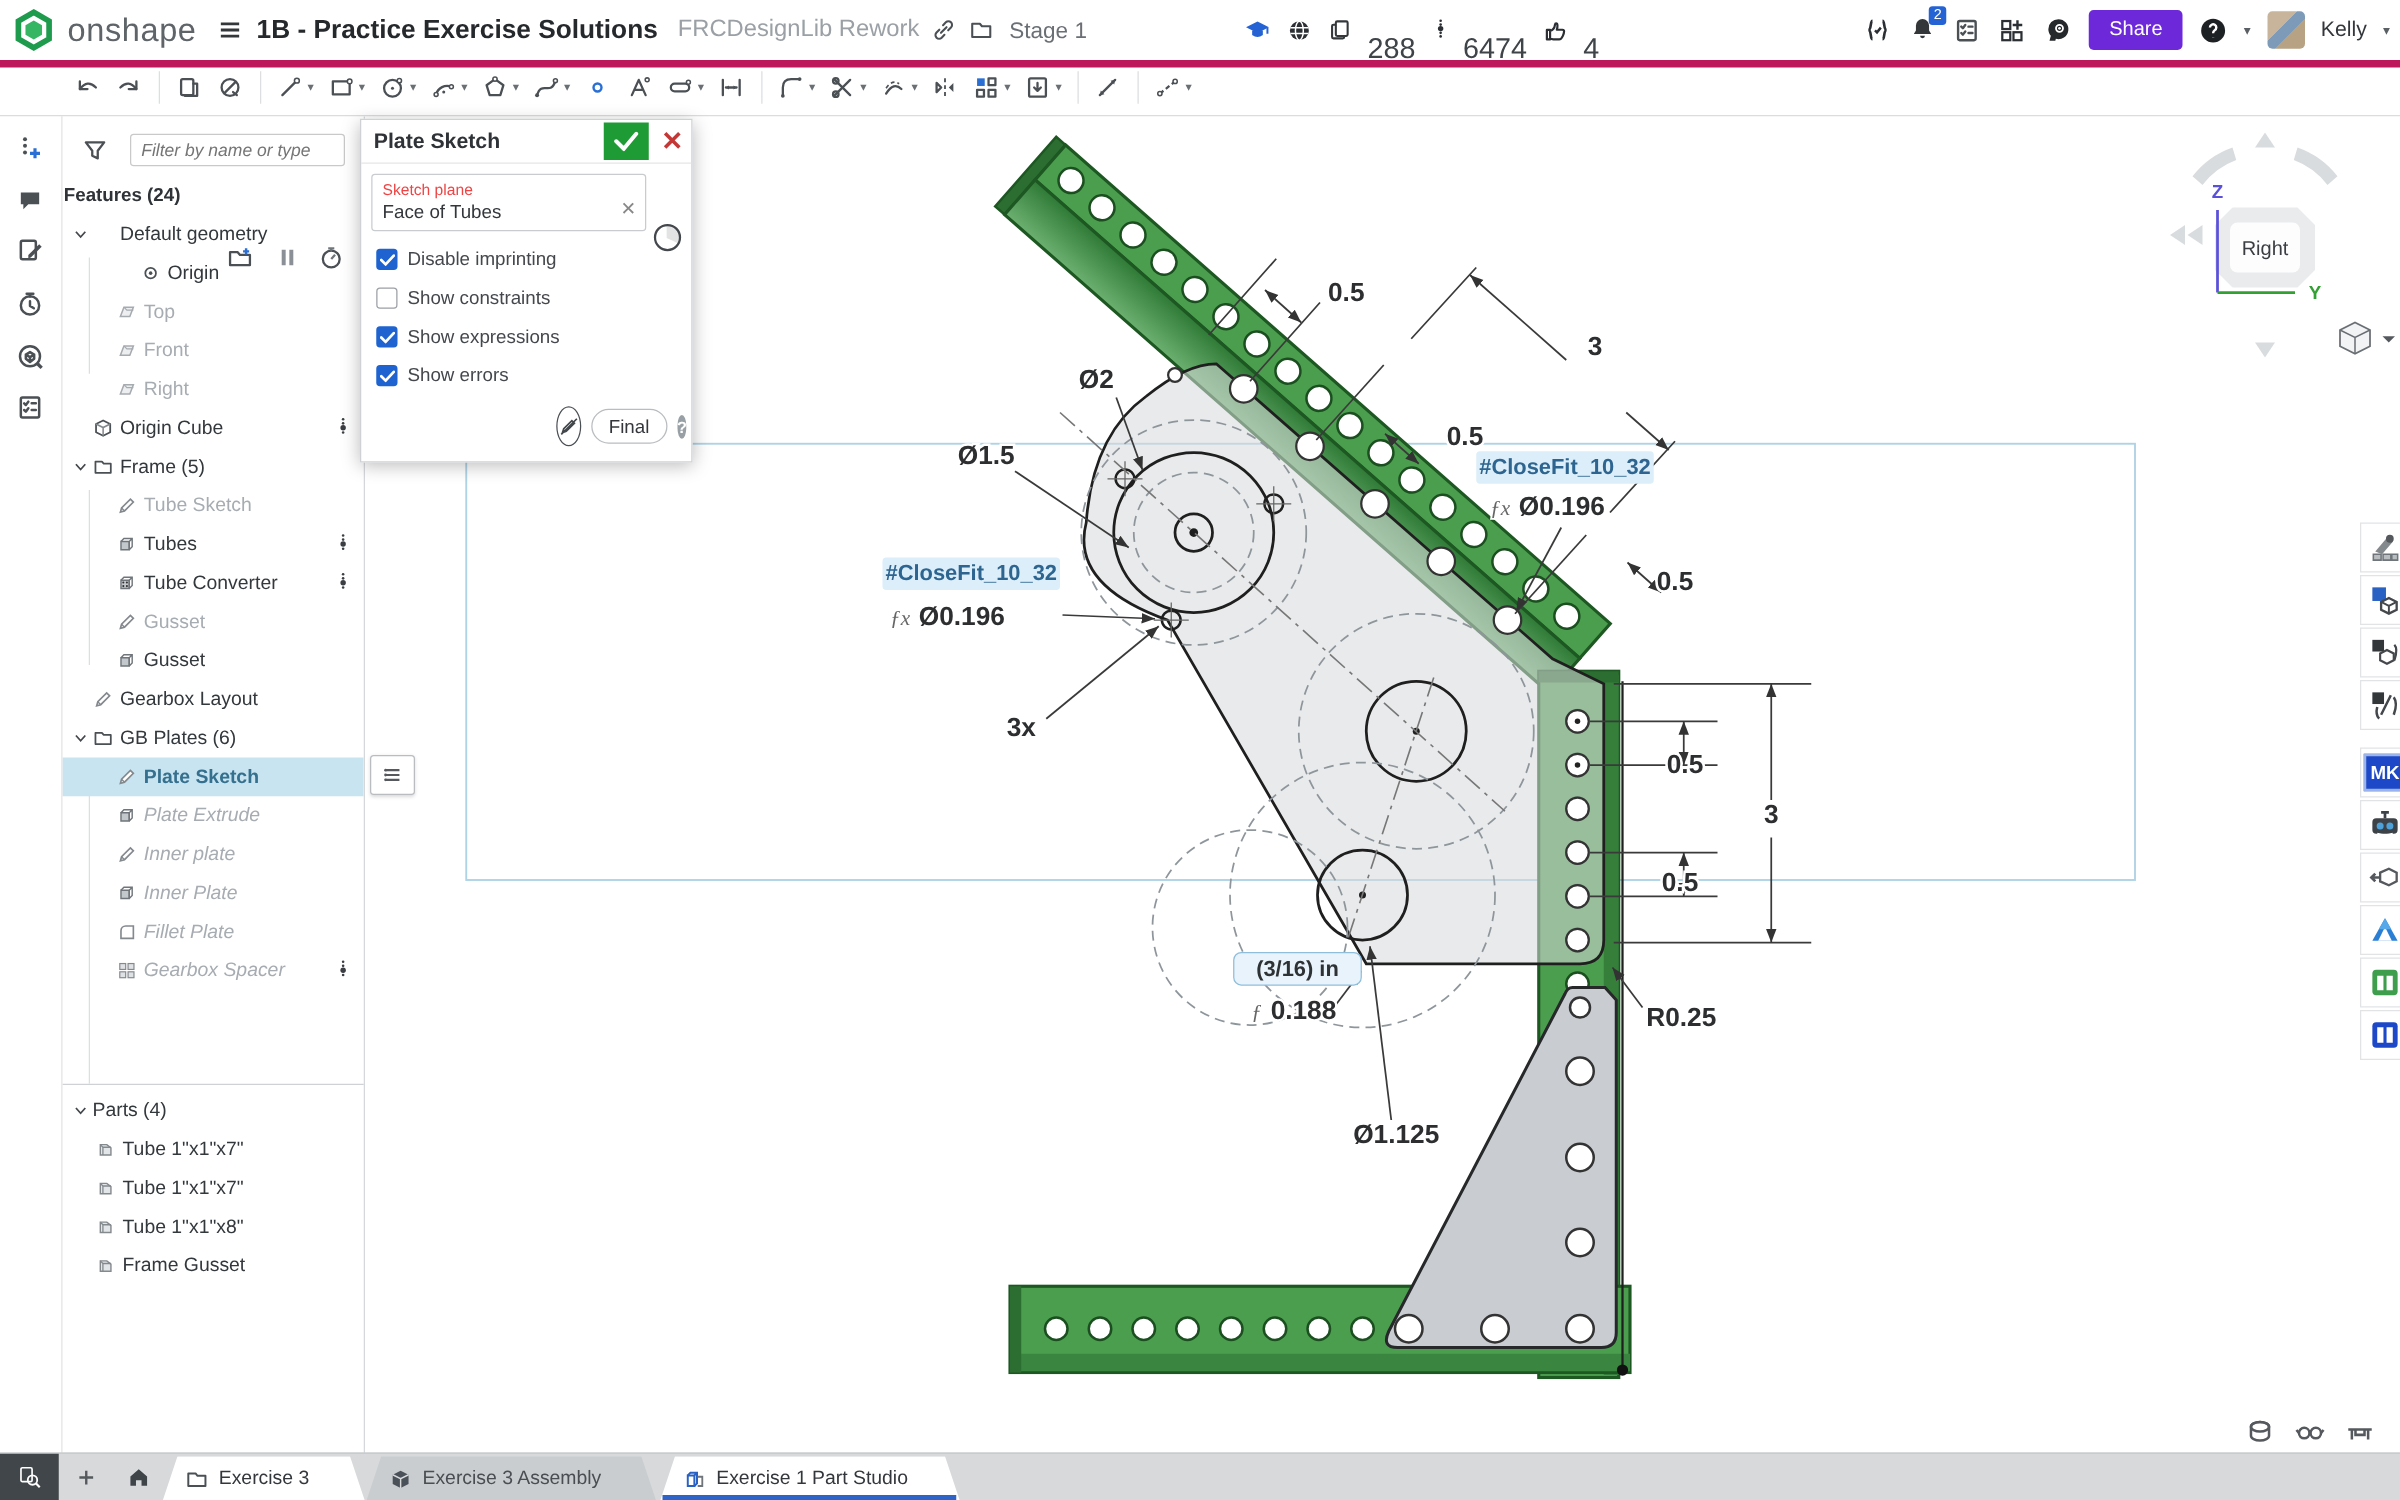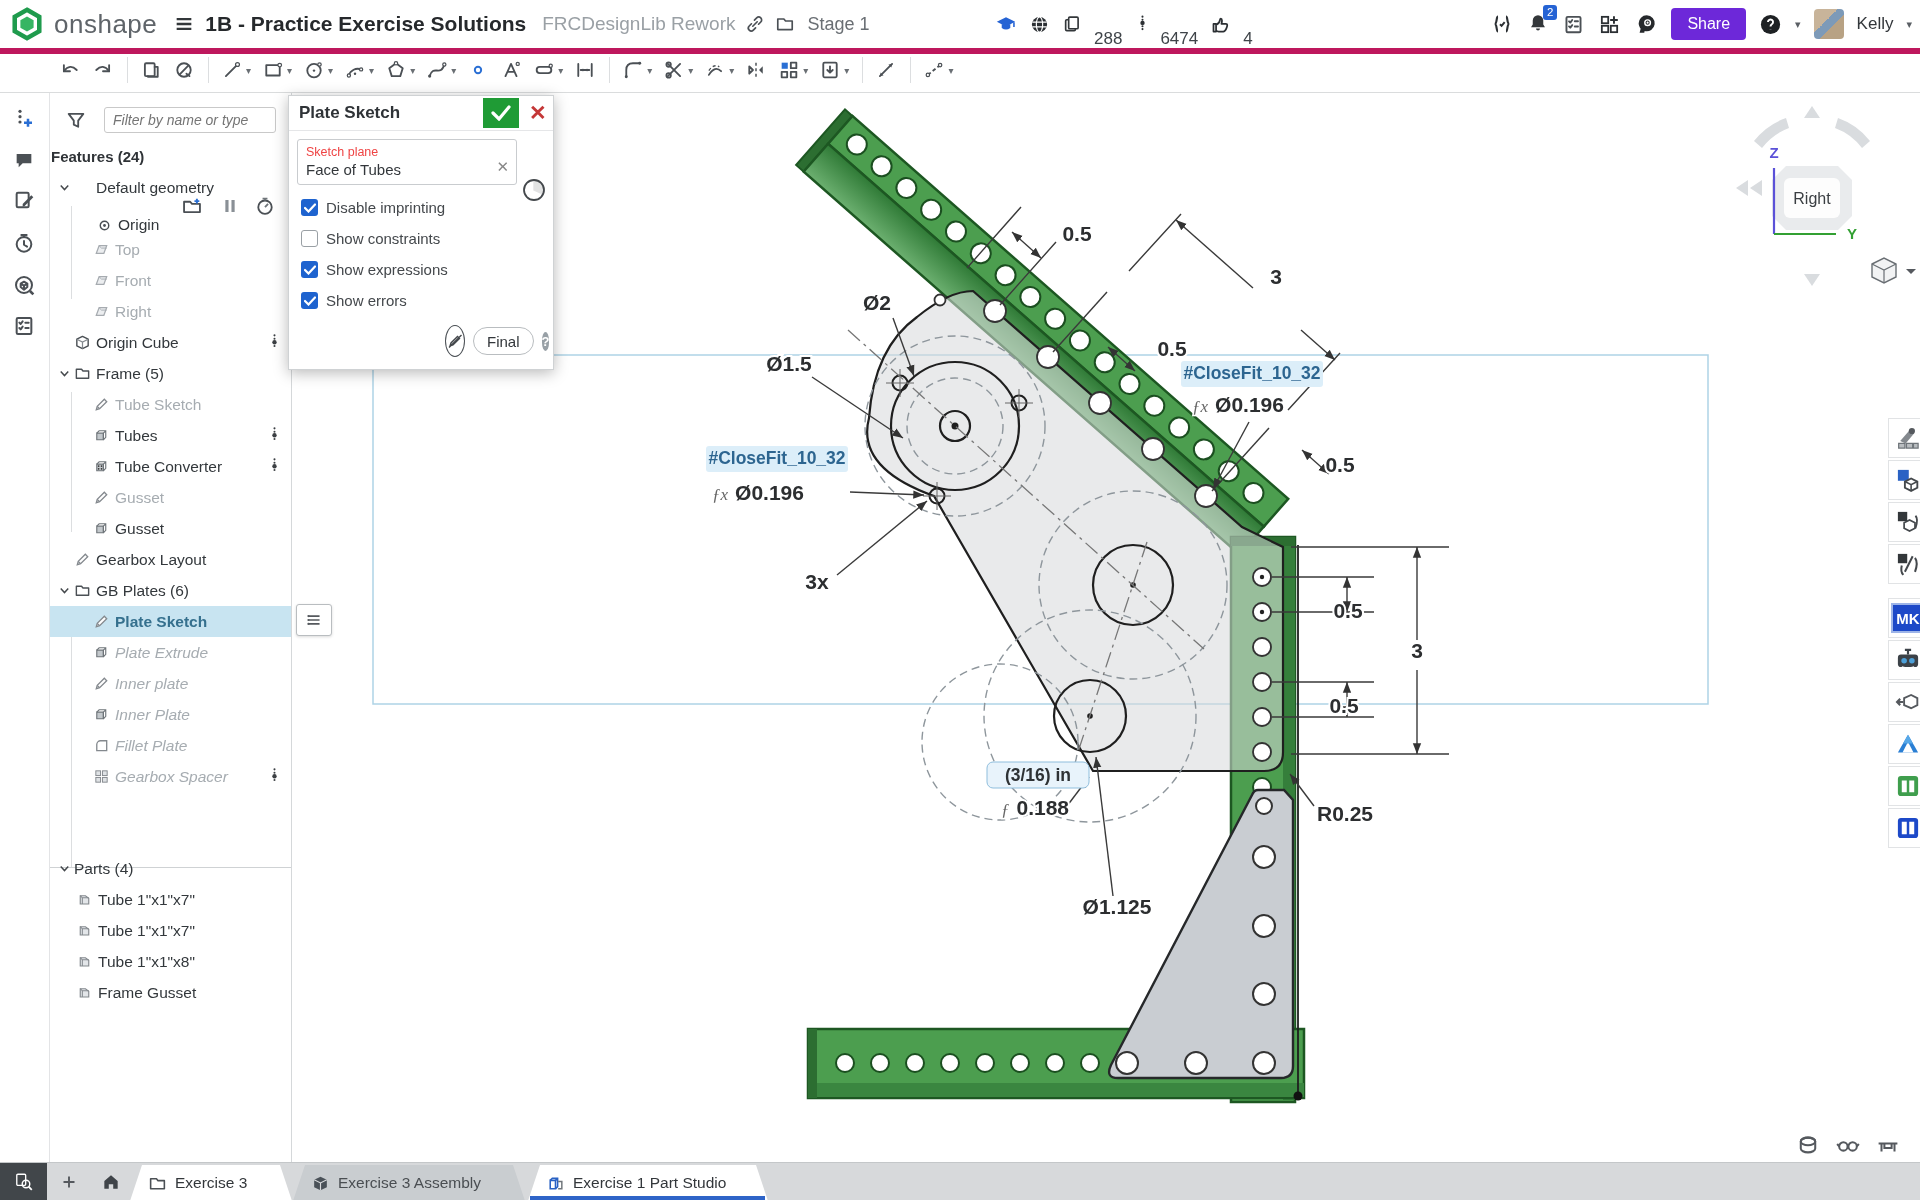--- a/index.html
+++ b/index.html
@@ -9,21 +9,21 @@
 
   
   .topbar{position:absolute;left:0;top:0;width:1920px;height:48px;background:#fff;
           border-bottom:6px solid #be185d;z-index:30;}
   .tb-left{position:absolute;left:10px;top:0;height:48px;display:flex;align-items:center;gap:10px;}
   .wordmark{font-size:26px;color:#5f6469;font-weight:500;letter-spacing:.5px;margin-right:6px;}
   .doc-title{font-size:21px;font-weight:bold;color:#26292c;white-space:nowrap;}
   .doc-sub{font-size:19px;color:#9aa0a5;margin-left:6px;white-space:nowrap;}
   .stage-name{font-size:18px;color:#6a6f74;margin-left:2px;}
   .tb-mid{position:absolute;left:995px;top:0;height:48px;display:flex;align-items:center;gap:12px;}
-  .stat-num{font-size:17px;color:#3f4449;margin-top:29px;}
+  .stat-num{font-size:23px;color:#3f4449;margin-top:29px;}
   .tb-right{position:absolute;right:8px;top:0;height:48px;display:flex;align-items:center;gap:13px;}
   .share-btn{background:#6d28d9;color:#fff;font-size:16px;border:none;border-radius:4px;
              height:32px;padding:0 16px;cursor:pointer;}
   .avatar{width:30px;height:30px;border-radius:4px;
           background:linear-gradient(135deg,#c8b49a 0 40%,#7d9ab8 40% 60%,#b8a284 60%);}
   .user-name{font-size:17px;color:#33373b;}
   .caret-s{font-size:11px;color:#5a5f64;}
   .bell-wrap{position:relative;}
   .bell-badge{position:absolute;top:-7px;right:-8px;background:#2563d4;color:#fff;font-size:11.5px;
               border-radius:3px;padding:0 4px;line-height:15px;}
@@ -60,21 +60,21 @@
   .trow .tcaret{width:17px;display:inline-flex;}
   .trow .ticon{width:22px;display:inline-flex;}
   .trow .tlabel{white-space:nowrap;}
   .trow.muted .tlabel{color:#a6acb1;}
   .trow.muted-italic .tlabel{color:#a6acb1;font-style:italic;}
   .trow.selected{background:#c8e4f1;}
   .trow.selected .tlabel{color:#35708e;font-weight:bold;}
   .tkebab{position:absolute;right:8px;top:6px;}
   .guide{position:absolute;width:1px;background:#dcdee0;left:22px;}
   .parts-divider{position:absolute;left:0;top:774px;width:242px;height:1px;background:#cfd2d4;}
-  .parts-block{position:absolute;left:0;top:760px;width:242px;}
+  .parts-block{position:absolute;left:0;top:780px;width:242px;}
   .flyout-btn{position:absolute;left:296px;top:604px;width:34px;height:30px;background:#fff;
               border:1px solid #b9bdc0;border-radius:3px;z-index:16;display:flex;align-items:center;
               justify-content:center;box-shadow:0 1px 3px rgba(0,0,0,.15);}
 
   
   .dialog{position:absolute;left:288px;top:95px;width:264px;background:#fff;z-index:40;
           border:1px solid #cfd2d4;box-shadow:0 3px 14px rgba(0,0,0,.28);}
   .dlg-title-row{height:34px;display:flex;align-items:center;border-bottom:1px solid #e5e6e8;position:relative;}
   .dlg-title{font-size:17px;font-weight:bold;color:#2f3337;margin-left:10px;}
   .dlg-ok{position:absolute;right:34px;top:2px;width:36px;height:30px;background:#1f9b35;border:none;
@@ -730,21 +730,21 @@
       <div class="guide" style="top:437px;height:258px"></div>
     <div class="trow " style="padding-left: 8px;">
           <span class="tcaret">
             <svg class="ic" style="width:15px;height:15px" viewBox="0 0 18 18">
               <path d="M4.5 6.5 L9 11.5 L13.5 6.5" stroke="#44484c" fill="none" stroke-width="1.7"></path>
             </svg>
           </span>
           <span class="ticon"></span>
           <span class="tlabel">Default geometry</span>
         </div>
-        <div class="trow " style="padding-left: 30px; align-items: flex-end;">
+        <div class="trow " style="padding-left: 46px;">
           <span class="tcaret"></span>
           <span class="ticon">
             <svg class="ic" style="width:17px;height:17px" viewBox="0 0 18 18">
               <circle cx="9" cy="9" r="4.5" stroke="#4b5055" fill="none" stroke-width="1.5" stroke-linecap="round" stroke-linejoin="round"></circle>
               <circle cx="9" cy="9" r="1.5" fill="#4b5055"></circle>
             </svg>
           </span>
           <span class="tlabel">Origin</span>
         </div>
         <div class="trow muted" style="padding-left: 27px;">

